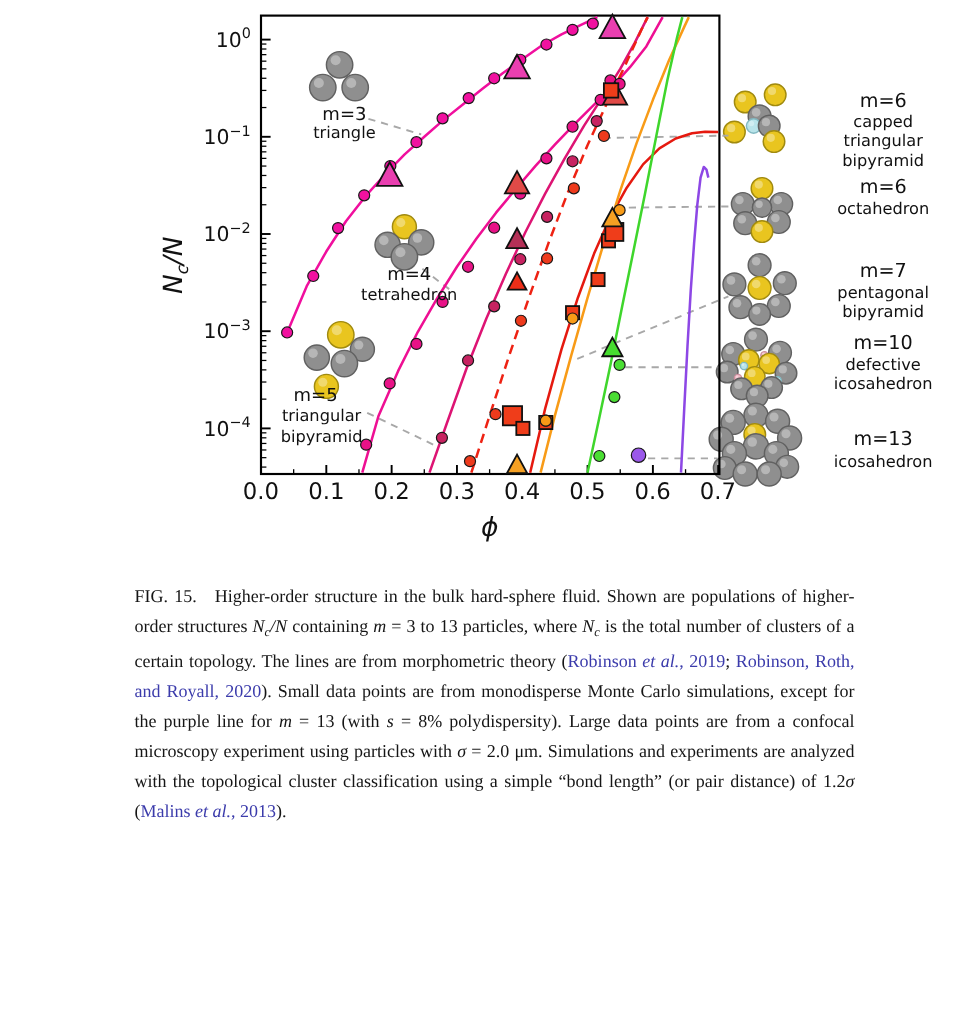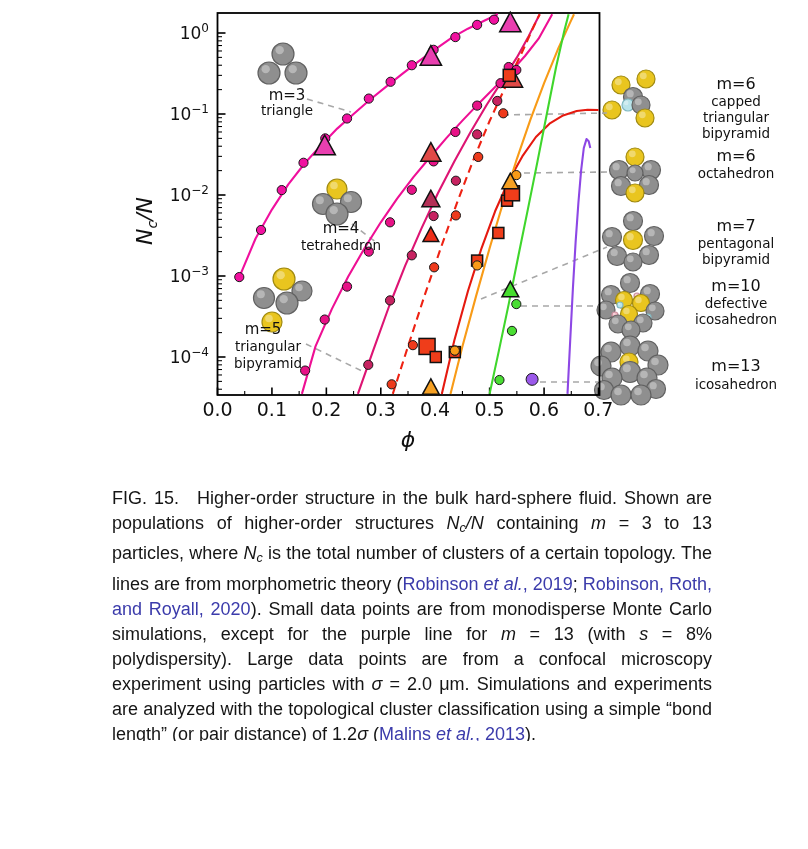--- a/index.html
+++ b/index.html
@@ -1,22 +1,22 @@
 <!DOCTYPE html>
 <html><head>
 <meta charset="utf-8">
 <style>
   html,body{margin:0;padding:0;background:#ffffff;}
   .page{position:relative;width:808px;height:741px;background:#ffffff;overflow:hidden;
         font-family:"DejaVu Sans",sans-serif;}
   .figure-wrap{position:absolute;left:0;top:0;width:808px;height:470px;}
   svg text{font-family:"DejaVu Sans",sans-serif;fill:#111;}
   .caption{position:absolute;left:112px;top:486px;width:600px;
-           font-family:Liberation Sans, sans-serif;
-           font-size:18px;line-height:25.1px;color:#151515;text-align:justify;}
+           font-family:Liberation Serif, serif;
+           font-size:15px;line-height:25.1px;color:#151515;text-align:justify;}
   .caption .it{font-style:italic;}
   .caption .sub{font-size:0.70em;vertical-align:-0.25em;}
   .caption .cite{color:#3b3bab;text-decoration:none;cursor:pointer;}
 </style>
 </head>
 <body>
 
 <div class="page">
   <div class="figure-wrap">
     <svg id="fig-svg" width="808" height="470" viewBox="0 0 808 470">

